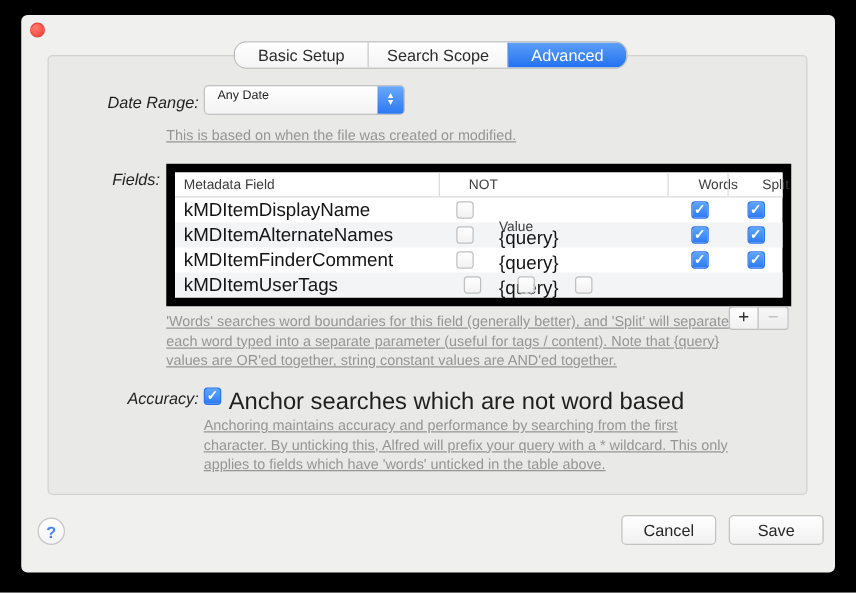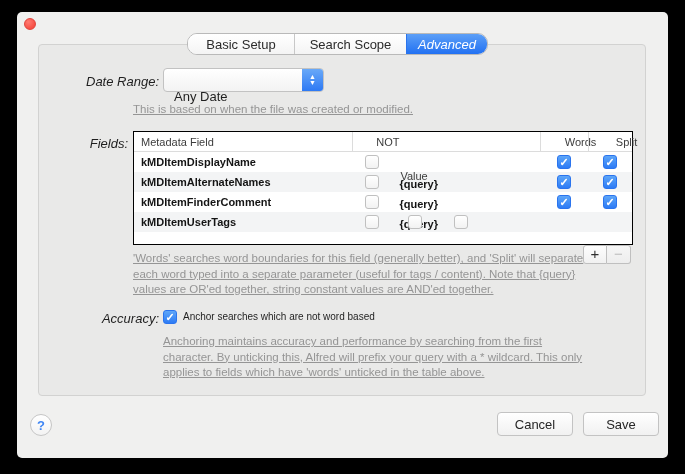--- a/index.html
+++ b/index.html
@@ -17,64 +17,64 @@
   .panel { position:absolute; left:21px; top:32px; width:608px; height:352px;
            background:#e9e9e8; border:1px solid #d2d2d1; border-radius:4px; }
 
   
   .tabs { position:absolute; left:170px; top:21px; height:22px; display:flex;
           border:1px solid #b9b9b9; border-radius:10px; overflow:hidden; background:#fff; }
   .tab { display:flex; align-items:center; justify-content:center; font-size:13px; color:#2b2b2b;
          background:linear-gradient(#ffffff,#f4f4f4); border-left:1px solid #c8c8c8; cursor:default; }
   .tab:first-child { border-left:none; }
   .tab.selected { background:linear-gradient(#5c9ff7,#2271f2); color:#fff; border-left-color:#2b74ec; }
-  .tab.w1 { width:106px; } .tab.w2 { width:112px; } .tab.w3 { width:81px;font-style:italic; }
+  .tab.w1 { width:106px; } .tab.w2 { width:112px; } .tab.w3 { width:95px; }
 
   .lbl { position:absolute; font-size:13px; color:#1f1f1f; text-align:right;font-style:italic; }
   .helper { position:absolute; font-size:11.5px; color:#959595; line-height:15.5px;text-decoration:underline; }
 
   
   .popup { position:absolute; left:146px; top:56px; width:161px; height:24px;
            background:linear-gradient(#ffffff,#f3f3f3); border:1px solid #c2c2c2; border-radius:4px; }
-  .popup-text { position:absolute; left:10px; top:20px; font-size:13px; color:#1f1f1f; }
+  .popup-text { position:absolute; left:10px; top:2px; font-size:10px; color:#1f1f1f; }
   .stepper { position:absolute; right:0; top:0; width:21px; height:22px; border-radius:0 3px 3px 0;
              background:linear-gradient(#69a9f8,#2d79f4); display:flex; flex-direction:column;
              align-items:center; justify-content:center; }
   .stepper span { color:#fff; font-size:7px; line-height:6px; }
 
   
   .mtable { position:absolute; left:116px; top:119px; width:500px; height:114px;
-            background:#fff; border:1px solid #000000; }
+            background:#fff; border:7px solid #000000; }
   .thead { display:flex; height:20px; border-bottom:1px solid #dcdcdc; background:#fff; }
   .th { font-size:11px; color:#3c3c3c; display:flex; align-items:center;padding-left:32px; }
   .th + .th { border-left:1px solid #dcdcdc; }
   .tr { display:flex; height:20px; align-items:center; }
   .tr.alt { background:#f3f4f5; }
   .c1 { width:219px; padding-left:7px; } .c2 { width:38px; justify-content:center; display:flex; }
   .c3 { width:150px; padding-left:9px;margin-top:44px; } .c4 { width:48px; justify-content:center; display:flex; }
   .c5 { width:44px; justify-content:center; display:flex; }
-  .cell-text { font-size:11px; color:#141414;font-weight:bold; }
+  .cell-text { font-size:15px; color:#141414; }
 
   .cb { width:14px; height:14px; border-radius:3px; border:1px solid #c0c0c0;
         background:linear-gradient(#ffffff,#f2f2f2); position:relative; }
   .cb.on { border:1px solid #2a74ee; background:linear-gradient(#5ea6f8,#2d7bf5); }
   .cb.on::after { content:"✓"; position:absolute; left:0; top:0; width:12px; height:12px;
                   color:#fff; font-size:11px; font-weight:bold; line-height:13px; text-align:center; }
 
   
   .pm { position:absolute; left:566px; top:233px; display:flex; }
   .pm-btn { width:24px; height:19px; border:1px solid #bfbfbf; background:linear-gradient(#fdfdfd,#f1f1f1);
             font-size:15px; line-height:16px; text-align:center; color:#2f2f2f; }
   .pm-btn.add { border-radius:3px 0 0 3px; }
   .pm-btn.remove { border-radius:0 3px 3px 0; border-left:none; color:#bdbdbd;
                    background:linear-gradient(#f6f6f6,#ededed); }
 
   
   .acc-cb { position:absolute; left:146px; top:298px; }
-  .acc-label { position:absolute; left:166px; top:299px; font-size:10px; color:#1f1f1f; }
+  .acc-label { position:absolute; left:166px; top:299px; font-size:19px; color:#1f1f1f; }
 
   
   .help-btn { position:absolute; left:13px; top:402px; width:22px; height:22px; border-radius:50%;
               background:linear-gradient(#ffffff,#f3f3f3); border:1px solid #c6c6c6;
               display:flex; align-items:center; justify-content:center; }
   .help-btn span { color:#3f86f4; font-size:13px; font-weight:bold; }
   .btn { position:absolute; top:400px; width:76px; height:24px; border-radius:4px;
          border:1px solid #c3c3c3; background:linear-gradient(#ffffff,#f1f1f1);
          font-size:13px; color:#262626; display:flex; align-items:center; justify-content:center; }
   .btn.cancel { left:480px; } .btn.save { left:566px; }

